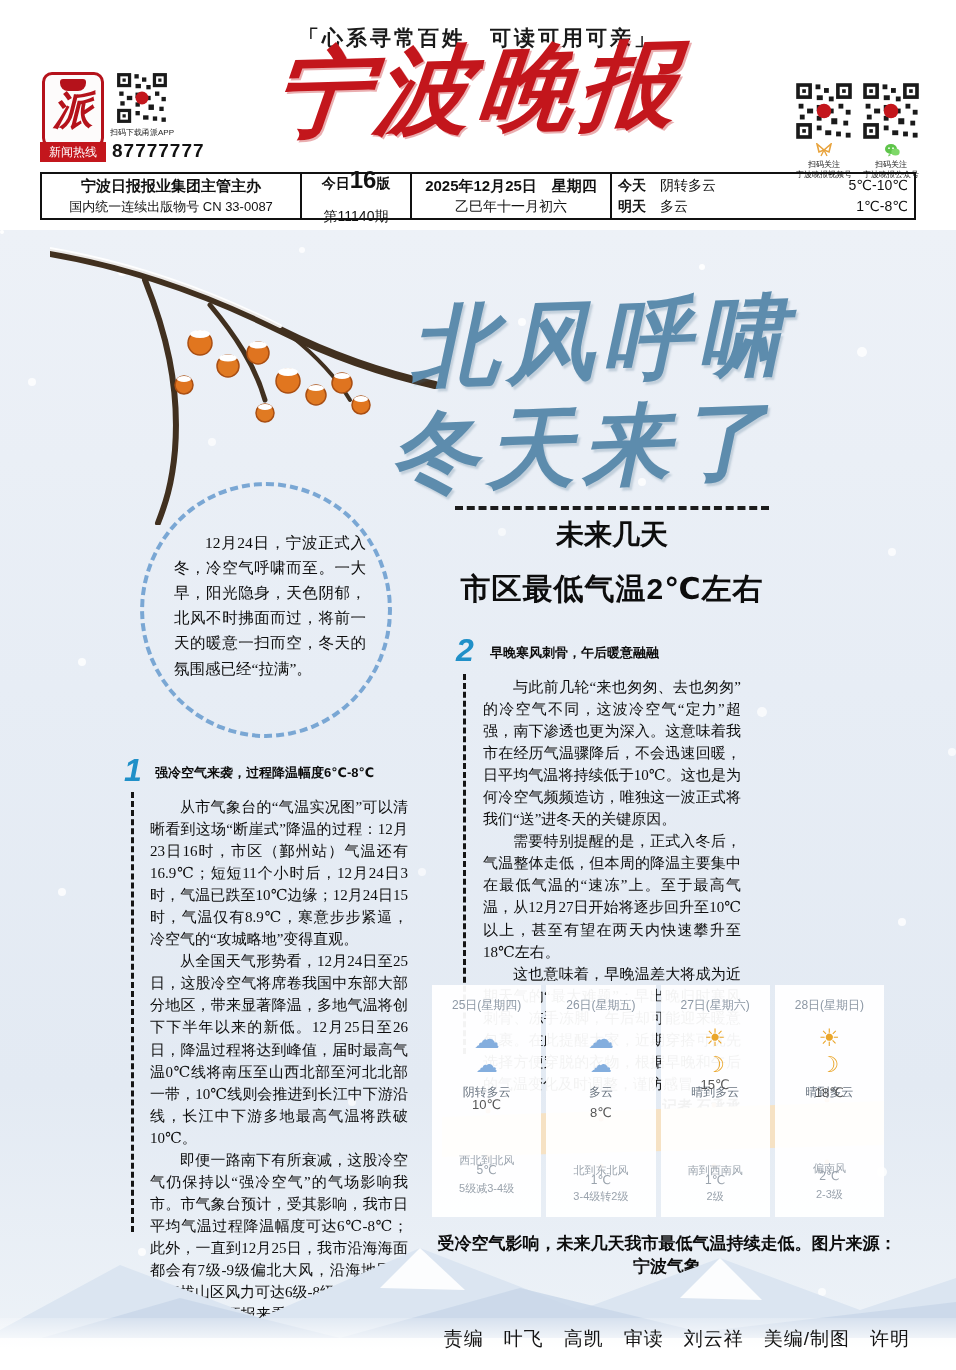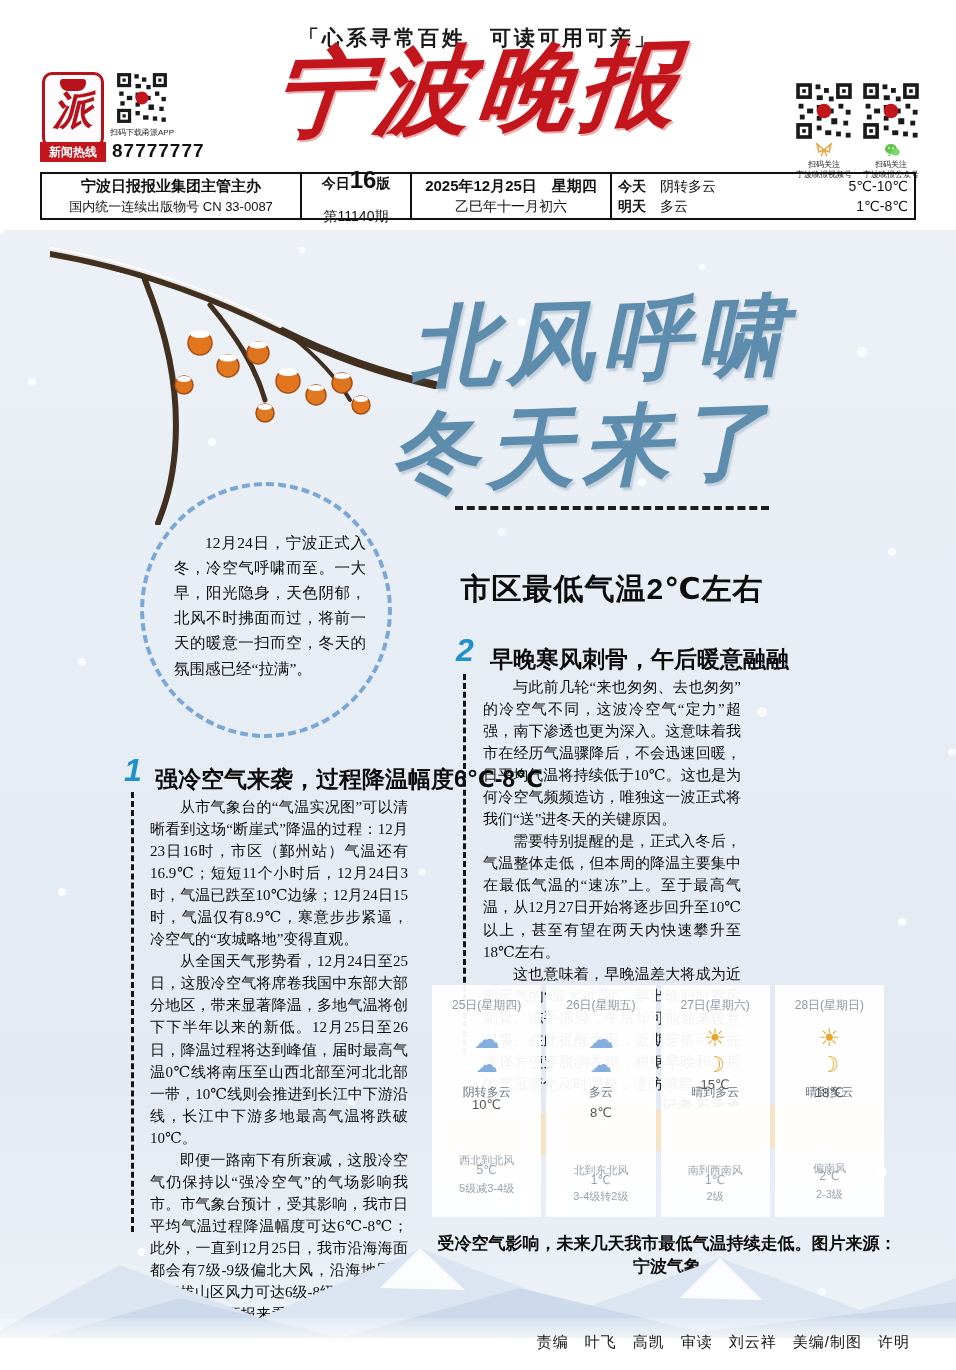--- a/index.html
+++ b/index.html
@@ -15,34 +15,34 @@
               font-size:96px; font-weight:900; color:#c3161c; letter-spacing:6px;
               transform:skewX(-7deg) rotate(-1.5deg); font-style:italic; line-height:1.1;
               text-shadow:2px 2px 0 rgba(195,22,28,.35); }
   .app-logo { position:absolute; left:42px; top:72px; width:62px; height:76px;
               border:3px solid #b5121b; border-radius:10px; background:#fdfbfb;
               display:flex; align-items:center; justify-content:center; }
   .app-logo .glyph { font-size:40px; font-weight:900; color:#b5121b; font-style:italic; }
   .app-logo .flag { position:absolute; top:4px; left:50%; transform:translateX(-50%);
                     width:26px; height:12px; background:#b5121b; border-radius:3px 3px 8px 8px; }
   .hotline-bar { position:absolute; left:40px; top:142px; width:66px; height:20px; background:#c3161c;
-                 color:#fff; font-size:12px; font-weight:bold; display:flex; align-items:center; justify-content:center; }
+                 color:#fff; font-size:12px; font-weight:normal; display:flex; align-items:center; justify-content:center; }
   .hotline-num { position:absolute; left:112px; top:140px; font-size:19px; font-weight:bold;
                  letter-spacing:1px; color:#111; }
   .qr { position:absolute; background:#fff; }
   .qr svg { display:block; }
   .qr-caption { position:absolute; font-size:8px; color:#222; text-align:center; line-height:1.25; }
   .mini-icon { position:absolute; width:16px; height:14px; }
 
   
   .infobar { position:absolute; left:40px; top:172px; width:876px; height:48px;
              border:2px solid #111; display:flex; }
   .infobar .cell { border-right:2px solid #111; display:flex; flex-direction:column;
                    align-items:center; justify-content:center; padding:2px 6px; }
-  .infobar .cell:last-child { border-right:none; }
+  .infobar .cell:last-child { border-right:none;justify-content:flex-end; }
   .cell-pub { width:260px; }
   .cell-pub .l1 { font-size:15px; font-weight:bold; }
   .cell-pub .l2 { font-size:13px; margin-top:2px; }
   .cell-ed { width:110px; }
   .cell-ed .l1 { font-size:14px; font-weight:bold; }
   .cell-ed .l1 .big { font-size:24px; }
   .cell-ed .l2 { font-size:14px; margin-top:14px; }
   .cell-date { width:200px; }
   .cell-date .l1 { font-size:15px; font-weight:bold; }
   .cell-date .l2 { font-size:14px; margin-top:2px; }
@@ -78,21 +78,21 @@
   .subtitle.s1 { top:286px; font-size:28px; }
   .subtitle.s2 { top:318px; font-size:30px; letter-spacing:1px;margin-top:21px; }
 
   .intro-circle { position:absolute; left:140px; top:252px; width:252px; height:256px;
                   border:4px dashed #7aa7d4; border-radius:50%; }
   .intro-text { position:absolute; left:30px; top:44px; width:192px; font-size:15.5px; line-height:1.62;
                 color:#0c0c0c; text-align:justify; text-indent:2em;
                 font-family:"Liberation Serif","DejaVu Serif",serif; }
 
   .sec-num { position:absolute; font-size:32px; font-weight:900; font-style:italic; color:#2090c8; }
-  .sec-head { position:absolute; font-size:23px; font-weight:bold; color:#0c0c0c; white-space:nowrap; }
+  .sec-head { position:absolute; font-size:13px; font-weight:bold; color:#0c0c0c; white-space:nowrap; }
   .vdash { position:absolute; border-left:3px dashed #151515; }
   .col { position:absolute; width:258px; font-size:15px; line-height:1.47; color:#0d0d0d;
          text-align:justify; font-family:"Liberation Serif","DejaVu Serif",serif; }
   .col p { text-indent:2em; }
   .byline { float:right; font-weight:bold; }
 
   
   .forecast { position:absolute; left:432px; top:755px; width:452px; height:232px; display:flex; gap:5px; }
   .fcol { position:relative; flex:1; background:rgba(255,255,255,.95); text-align:center; }
   .fdate { margin-top:12px; font-size:12px; color:#8d98a5; }
@@ -108,21 +108,21 @@
   .fwind { position:absolute; left:0; top:168px; width:100%; font-size:11px; color:#9aa3ad; }
   .fforce{ position:absolute; left:0; top:196px; width:100%; font-size:11px; color:#9aa3ad; }
   .band-svg { position:absolute; left:0; top:110px; width:452px; height:100px; pointer-events:none; }
 
   .photo-caption { position:absolute; left:432px; top:1002px; width:470px; text-align:center;
                    font-size:17px; font-weight:bold; color:#0b0b0b; }
 
   .mountains { position:absolute; left:0; bottom:0; }
   .footer-strip { position:absolute; left:0; bottom:0; width:956px; height:52px;
                   background:linear-gradient(180deg,rgba(255,255,255,.2),#fff 60%); }
-  .credits { position:absolute; right:46px; bottom:18px; font-size:15px; color:#141414; letter-spacing:1px; }
+  .credits { position:absolute; right:46px; bottom:18px; font-size:19px; color:#141414; letter-spacing:1px; }
 </style>
 </head>
 <body>
 
 <div class="page">
 
   <div class="header">
     <div class="slogan">「心系寻常百姓　可读可用可亲」</div>
     <div class="masthead">宁波晚报</div>
 
@@ -287,20 +287,21 @@
             <circle cx="134" cy="150" r="9" fill="#df7420" stroke="#a94e12" stroke-width="1.5"></circle>
             <ellipse cx="134" cy="144" rx="7" ry="3" fill="#fff"></ellipse>
           </g>
       </g>
     </svg>
 
     <div class="headline l1">北风呼啸</div>
     <div class="headline l2">冬天来了</div>
 
     <div class="dash-rule"></div>
+    <div class="subtitle s1">未来几天</div>
     <div class="subtitle s2">市区最低气温2℃左右</div>
 
     <div class="intro-circle">
       <div class="intro-text">12月24日，宁波正式入冬，冷空气呼啸而至。一大早，阳光隐身，天色阴郁，北风不时拂面而过，将前一天的暖意一扫而空，冬天的氛围感已经“拉满”。</div>
     </div>
 
     <div class="sec-num" style="left:124px; top:522px;">1</div>
     <div class="sec-head" style="left:155px; top:534px;">强冷空气来袭，过程降温幅度6℃-8℃</div>
     <div class="vdash" style="left:131px; top:562px; height:440px;"></div>
     <div class="col" style="left:150px; top:566px;">

